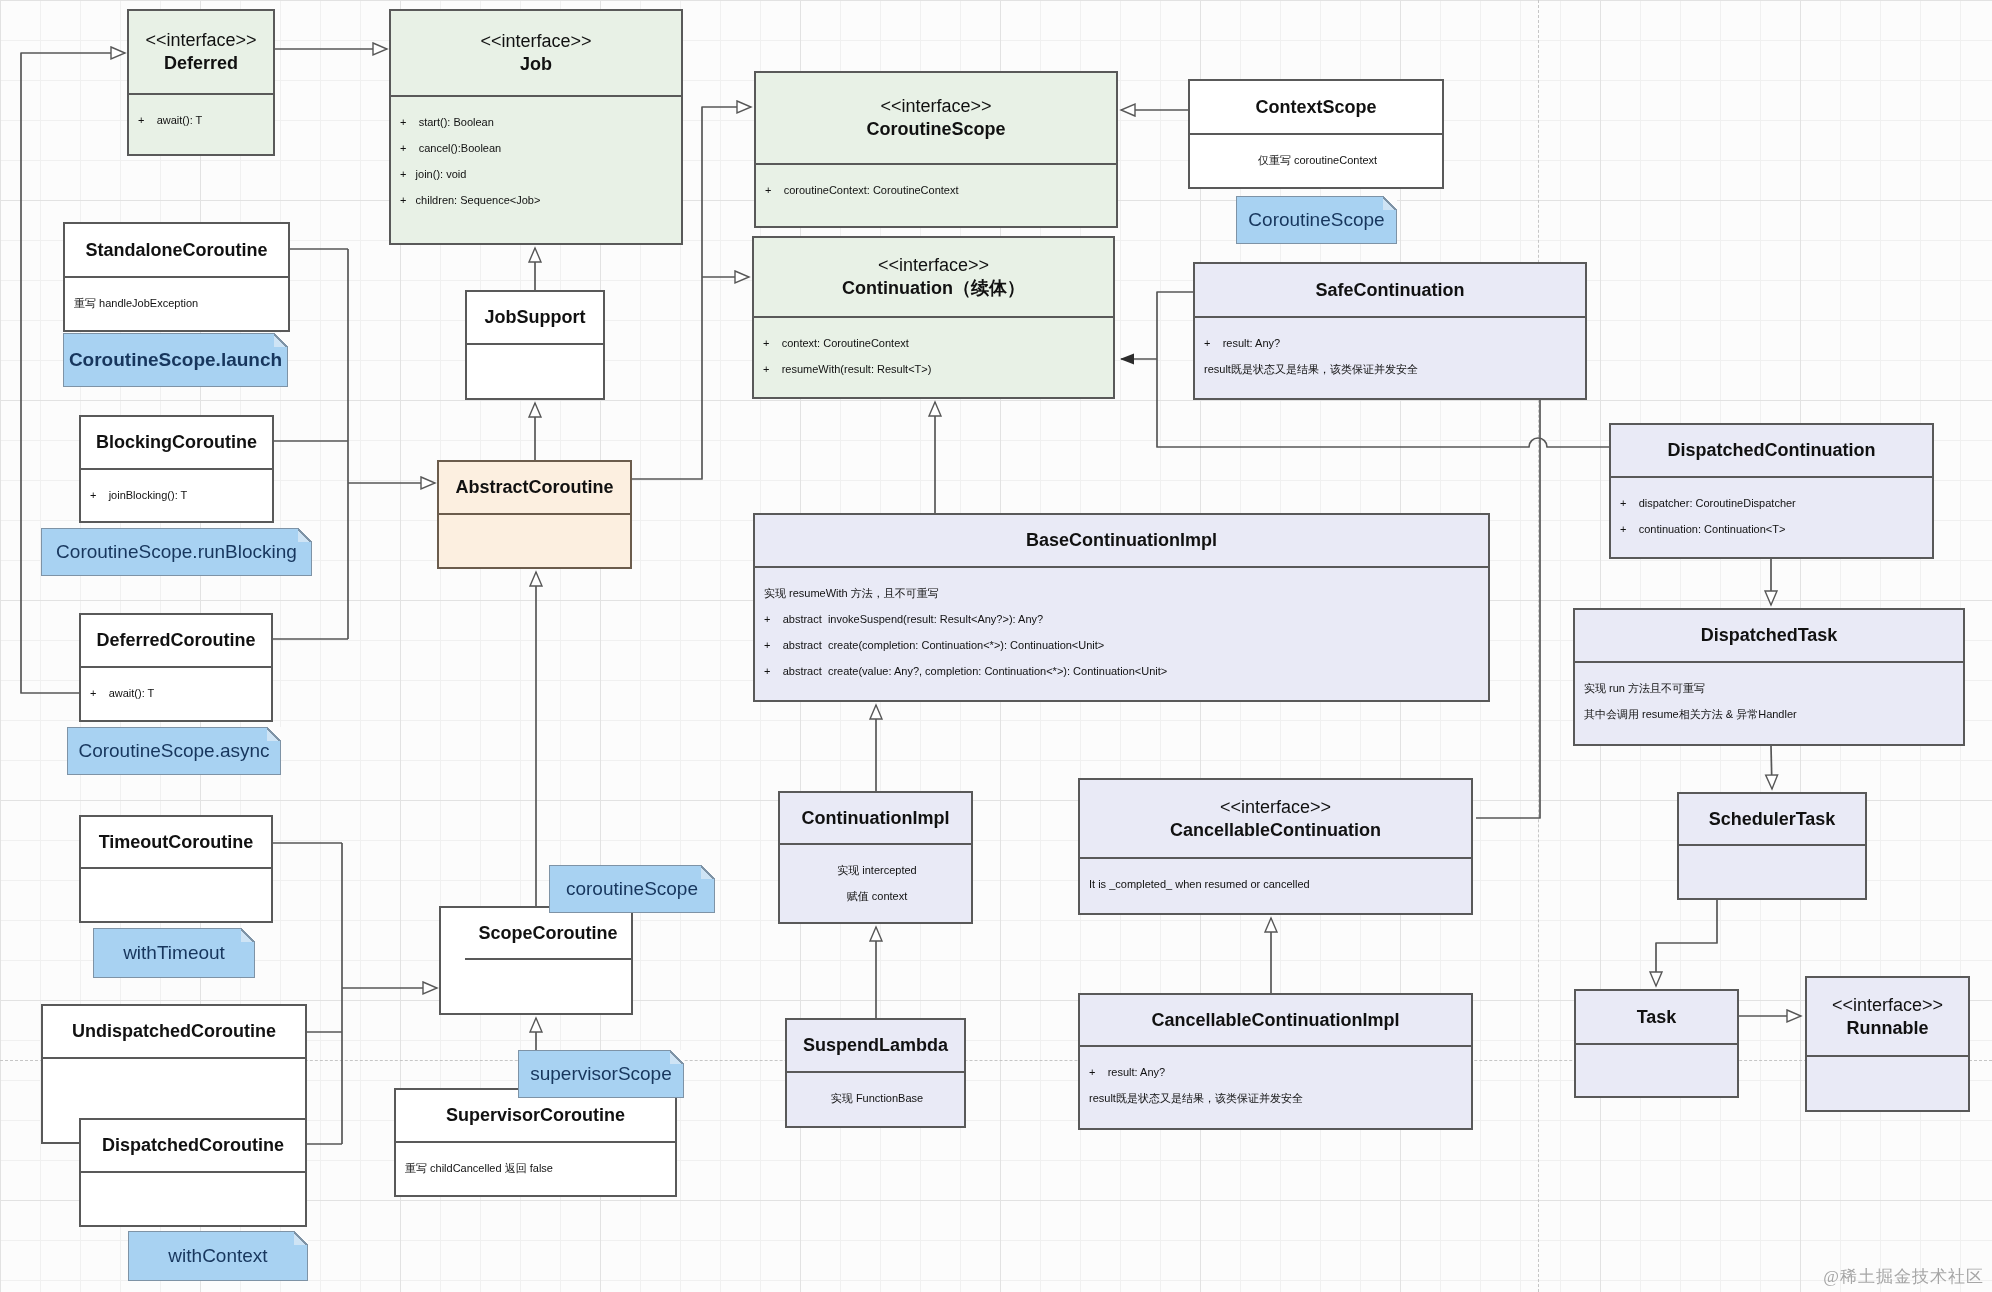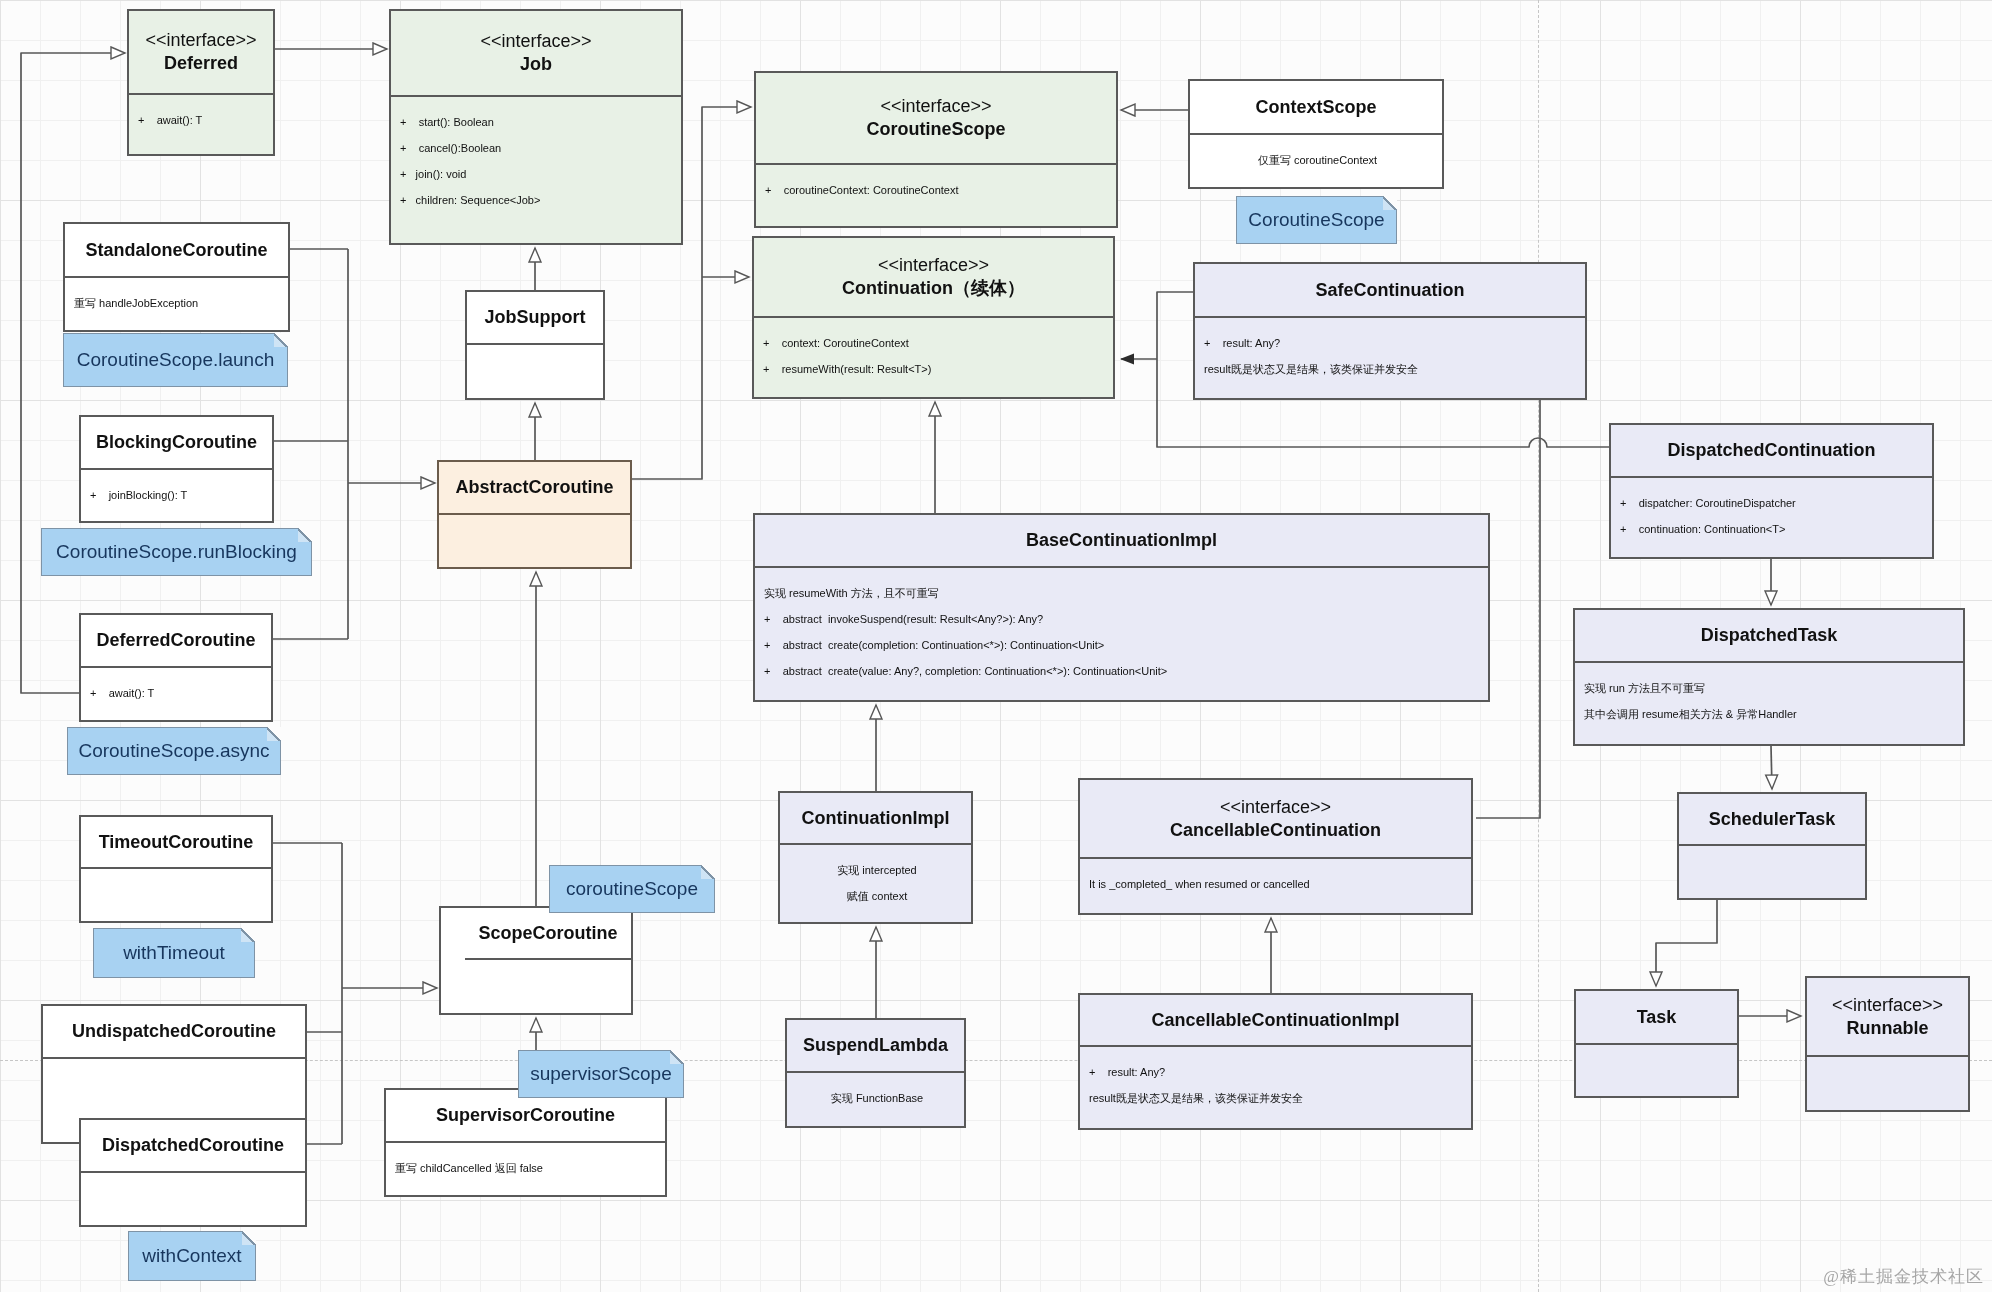--- a/index.html
+++ b/index.html
@@ -241,27 +241,27 @@
         <div>Runnable</div>
       </div>
       <div class="uml-body"></div>
     </div>
     <div class="uml-box white" style="left: 79px; top: 1118px; width: 228px; height: 109px;">
       <div class="ttl" style="height: 53px;">
         <div>DispatchedCoroutine</div>
       </div>
       <div class="uml-body"></div>
     </div>
-    <div class="uml-box white" style="left: 384px; top: 1088px; width: 283px; height: 109px;">
+    <div class="uml-box white" style="left: 394px; top: 1088px; width: 283px; height: 109px;">
       <div class="ttl" style="height: 53px;">
         <div>SupervisorCoroutine</div>
       </div>
       <div class="uml-body"><div>重写 childCancelled 返回 false</div></div>
     </div>
-    <div class="note" style="left: 63px; top: 333px; width: 225px; height: 54px;">
+    <div class="note" style="left: 63px; top: 333px; width: 225px; height: 54px; font-weight: bold;">
       <span>CoroutineScope.launch</span>
       <span class="fold"></span>
     </div>
     <div class="note" style="left: 41px; top: 528px; width: 271px; height: 48px;">
       <span>CoroutineScope.runBlocking</span>
       <span class="fold"></span>
     </div>
     <div class="note" style="left: 67px; top: 727px; width: 214px; height: 48px;">
       <span>CoroutineScope.async</span>
       <span class="fold"></span>
@@ -271,21 +271,21 @@
       <span class="fold"></span>
     </div>
     <div class="note" style="left: 549px; top: 865px; width: 166px; height: 48px;">
       <span>coroutineScope</span>
       <span class="fold"></span>
     </div>
     <div class="note" style="left: 518px; top: 1050px; width: 166px; height: 48px;">
       <span>supervisorScope</span>
       <span class="fold"></span>
     </div>
-    <div class="note" style="left: 128px; top: 1231px; width: 128px; height: 50px;">
+    <div class="note" style="left: 128px; top: 1231px; width: 180px; height: 50px;">
       <span>withContext</span>
       <span class="fold"></span>
     </div>
     <div class="note" style="left: 1236px; top: 196px; width: 161px; height: 48px;">
       <span>CoroutineScope</span>
       <span class="fold"></span>
     </div>
   </div>
 
 </body></html>

